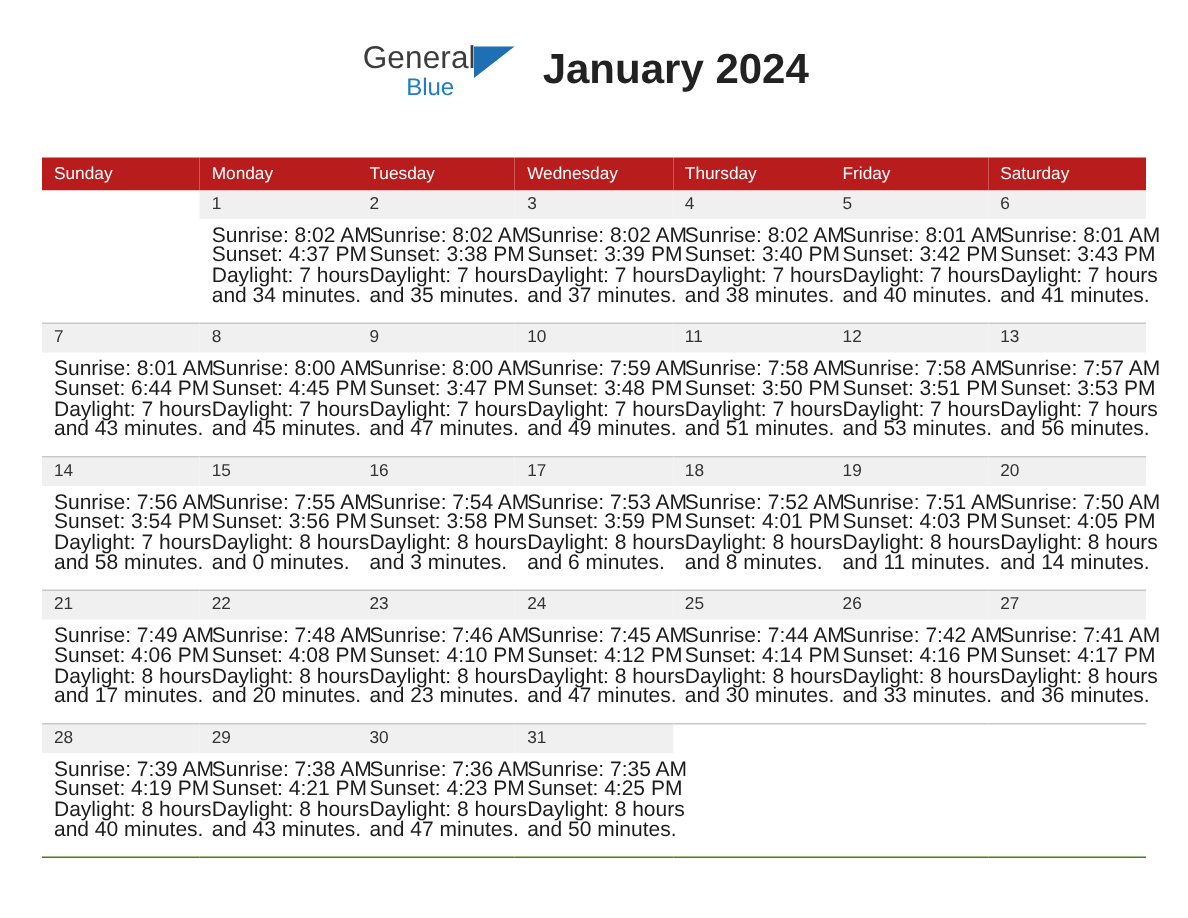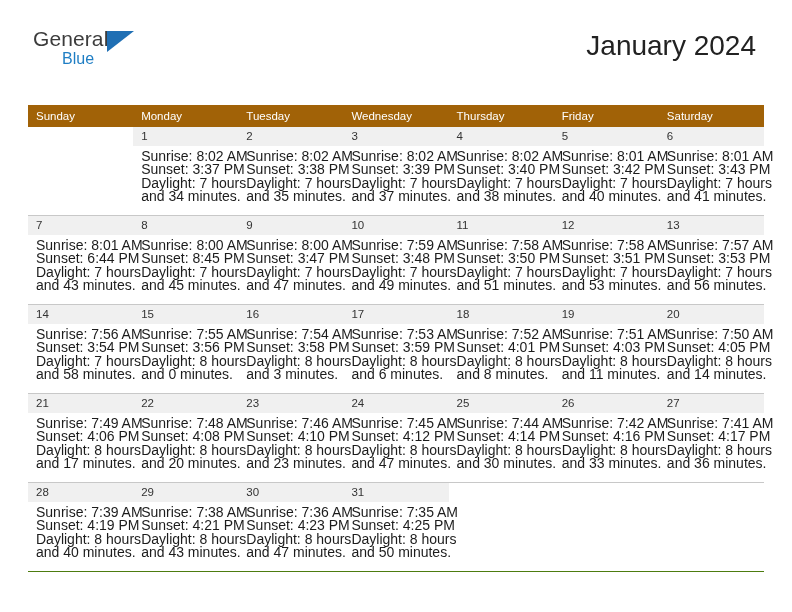--- a/index.html
+++ b/index.html
@@ -17,25 +17,24 @@
   .page {
     position: relative;
     width: 792px;
     height: 612px;
     box-sizing: border-box;
   }
 
   
   .top {
     display: flex;
-    justify-content: space-between;
+    justify-content: center;
     align-items: flex-start;
     padding: 28px 36px 0 25px;
     box-sizing: border-box;
-    margin-left: 8px;
   }
 
   .logo {
     position: relative;
     width: 120px;
     height: 50px;
     line-height: 1;
   }
   .logo-general {
     font-size: 21px;
@@ -61,42 +60,42 @@
     border-bottom: 21px solid transparent;
   }
 
   .titles {
     text-align: right;
     padding-top: 2px;
   }
   .month-title {
     font-size: 28px;
     color: #222222;
-    font-weight: normal;
+    font-weight: bold;
     line-height: 1.15;
     white-space: nowrap;
   }
   .location {
     font-size: 14.5px;
     color: #222222;
     margin-top: 9px;
     white-space: nowrap;
   }
 
   
   .calendar {
     position: absolute;
     left: 28px;
     top: 105px;
     width: 736px;
     border-collapse: collapse;
     table-layout: fixed;
   }
   .calendar th {
-    background: #a16207;
+    background: #b91c1c;
     color: #ffffff;
     font-size: 11.5px;
     font-weight: normal;
     text-align: left;
     padding: 5px 0 5px 8px;
     height: 11px;
     border: none;
   }
   .calendar td {
     vertical-align: top;
@@ -174,21 +173,21 @@
           <td>
             <div class="cell blank">
               <div class="daynum">&nbsp;</div>
             </div>
           </td>
           <td>
             <div class="cell">
               <div class="daynum">1</div>
               <div class="info">
                 <div>Sunrise: 8:02 AM</div>
-                <div>Sunset: 3:37 PM</div>
+                <div>Sunset: 4:37 PM</div>
                 <div>Daylight: 7 hours</div>
                 <div>and 34 minutes.</div>
               </div>
             </div>
           </td>
           <td>
             <div class="cell">
               <div class="daynum">2</div>
               <div class="info">
                 <div>Sunrise: 8:02 AM</div>
@@ -253,21 +252,21 @@
                 <div>Daylight: 7 hours</div>
                 <div>and 43 minutes.</div>
               </div>
             </div>
           </td>
           <td>
             <div class="cell">
               <div class="daynum">8</div>
               <div class="info">
                 <div>Sunrise: 8:00 AM</div>
-                <div>Sunset: 8:45 PM</div>
+                <div>Sunset: 4:45 PM</div>
                 <div>Daylight: 7 hours</div>
                 <div>and 45 minutes.</div>
               </div>
             </div>
           </td>
           <td>
             <div class="cell">
               <div class="daynum">9</div>
               <div class="info">
                 <div>Sunrise: 8:00 AM</div>

